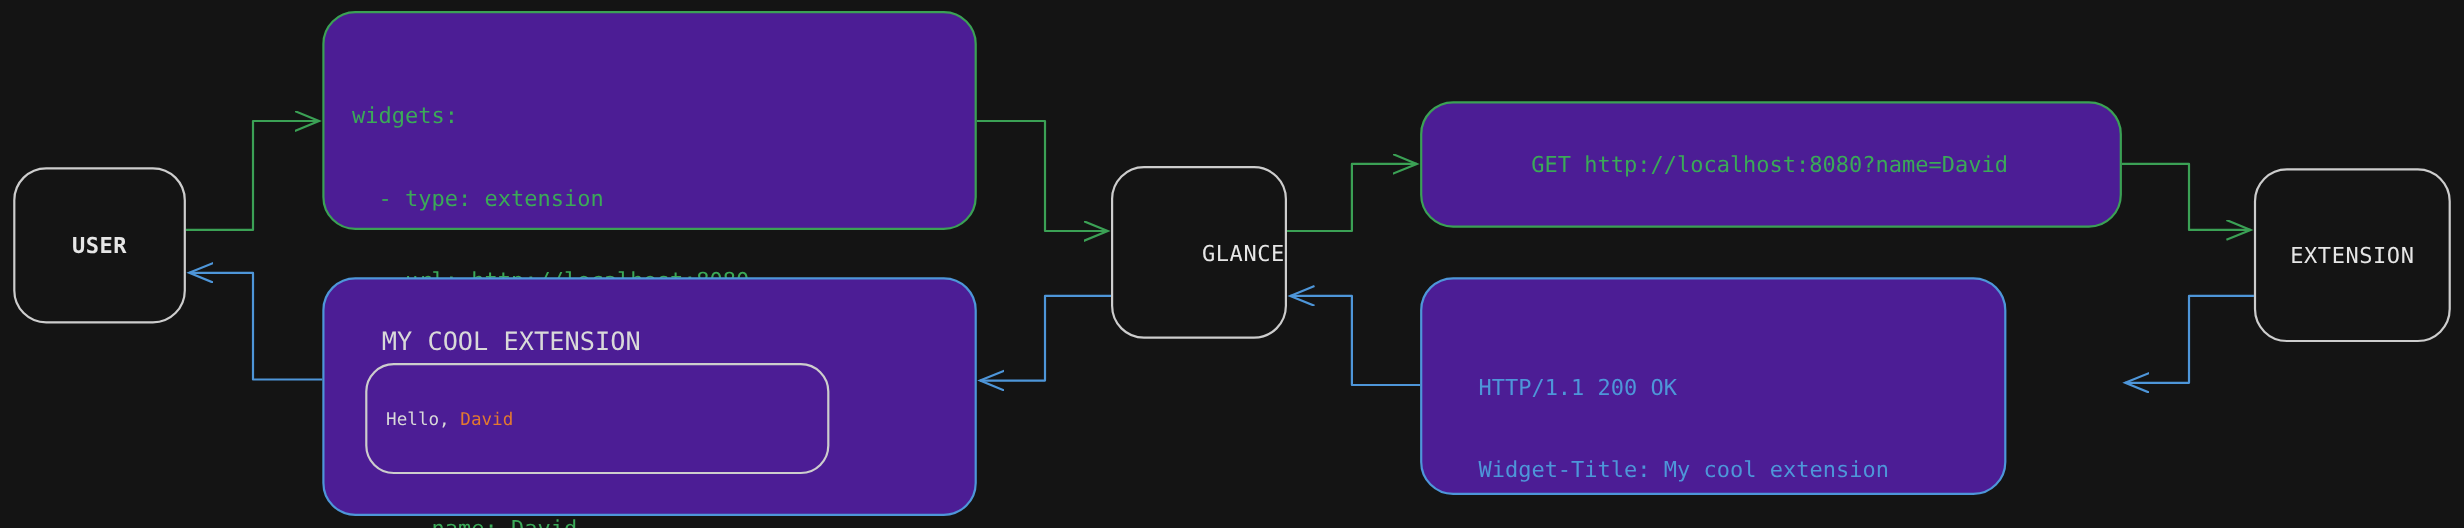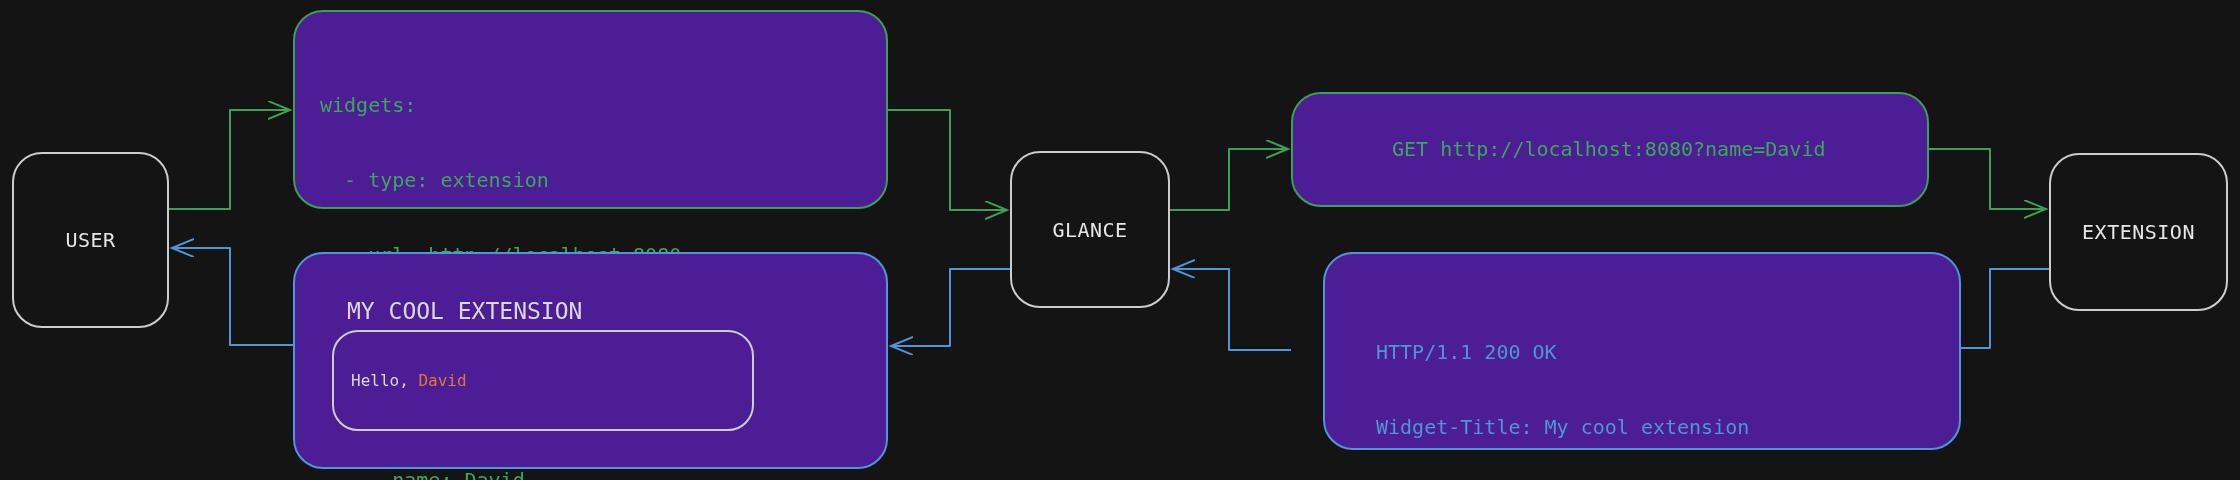--- a/index.html
+++ b/index.html
@@ -34,37 +34,37 @@
     border-radius: 30px;
     background: #141414;
     display: flex;
     align-items: center;
     justify-content: center;
     color: #E6E6E6;
     font-size: 20px;
     letter-spacing: 0.5px;
     box-sizing: border-box;
   }
-  .node-user      { left: 12px;   top: 152px; width: 157px; height: 176px; }
-  .node-glance    { left: 1010px; top: 151px; width: 160px; height: 157px; }
+  .node-user      { left: 12px;   top: 152px; width: 157px; height: 142px; font-weight: bold; }
+  .node-glance    { left: 1010px; top: 151px; width: 160px; height: 157px; justify-content: flex-end; }
   .node-extension { left: 2049px; top: 153px; width: 179px; height: 158px; }
 
   .codebox {
     position: absolute;
     border-radius: 30px;
     background: #4c1d95;
     box-sizing: border-box;
   }
   .codebox.green { border: 2px solid #3BA155; }
   .codebox.blue  { border: 2px solid #4E96D9; }
 
   .box-config   { left: 293px;  top: 10px;  width: 595px; height: 199px; }
   .box-widget   { left: 293px;  top: 252px; width: 595px; height: 217px; }
   .box-request  { left: 1291px; top: 92px;  width: 638px; height: 115px; display: flex; align-items: center; padding-left: 48px; }
-  .box-response { left: 1291px; top: 252px; width: 638px; height: 198px; margin-left: 32px; }
+  .box-response { left: 1291px; top: 252px; width: 533px; height: 198px; }
 
   .code {
     font-size: 20px;
     line-height: 25px;
     white-space: pre;
   }
   .code.green { color: #3BA958; }
   .code.blue  { color: #4E96D9; }
   .code-line { min-height: 25px; white-space: pre; }
 

